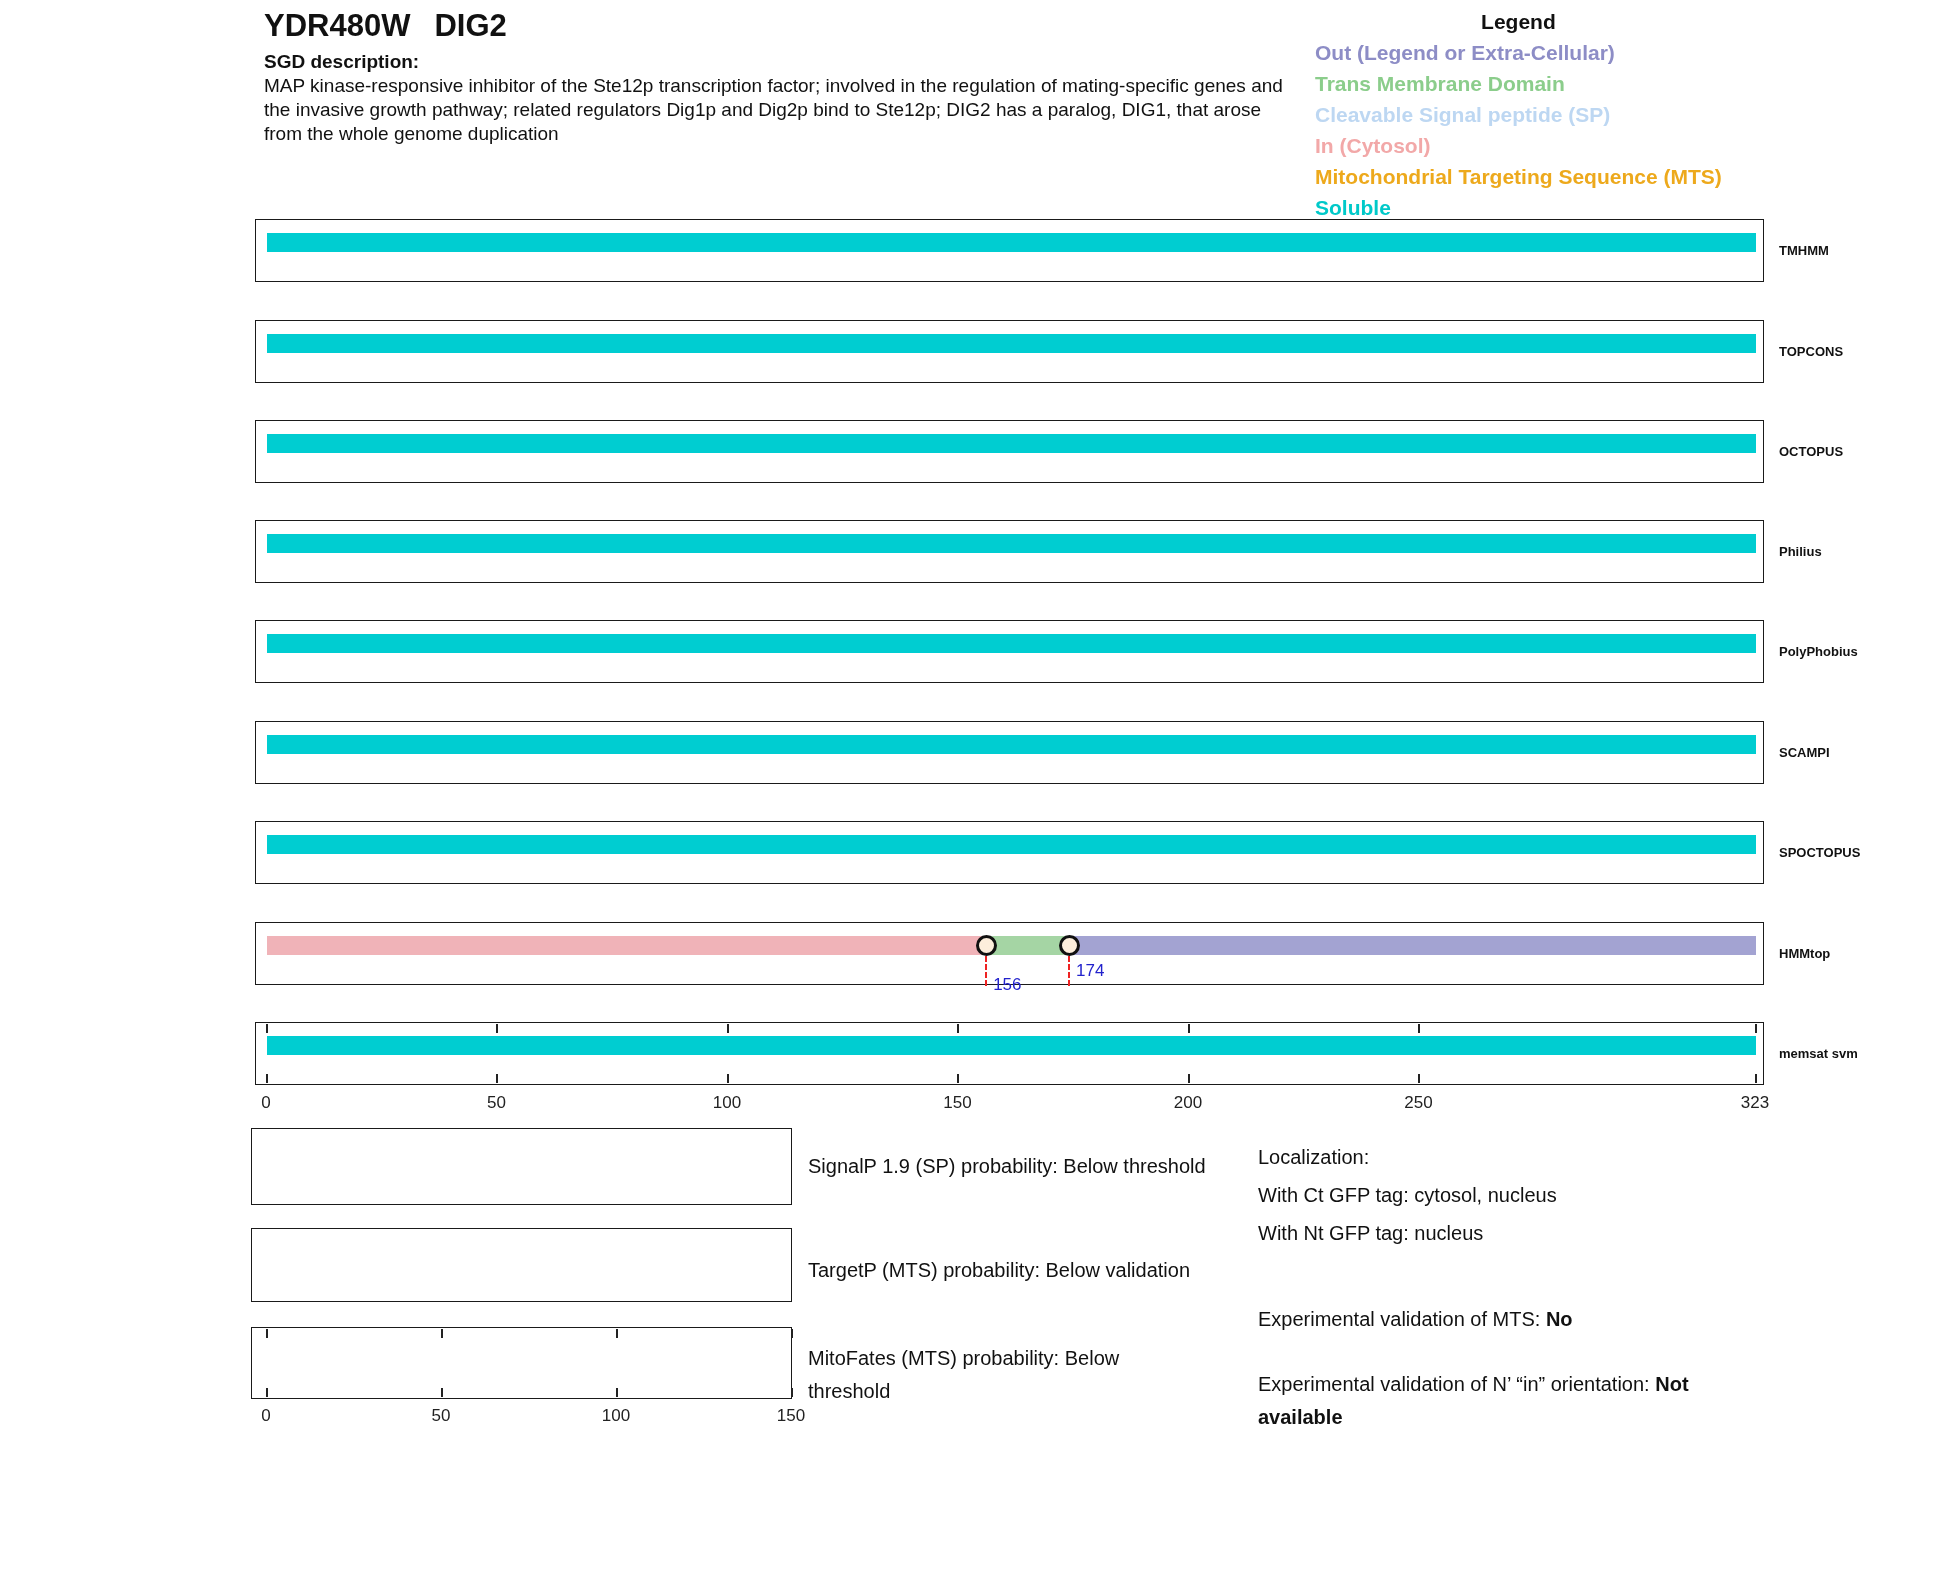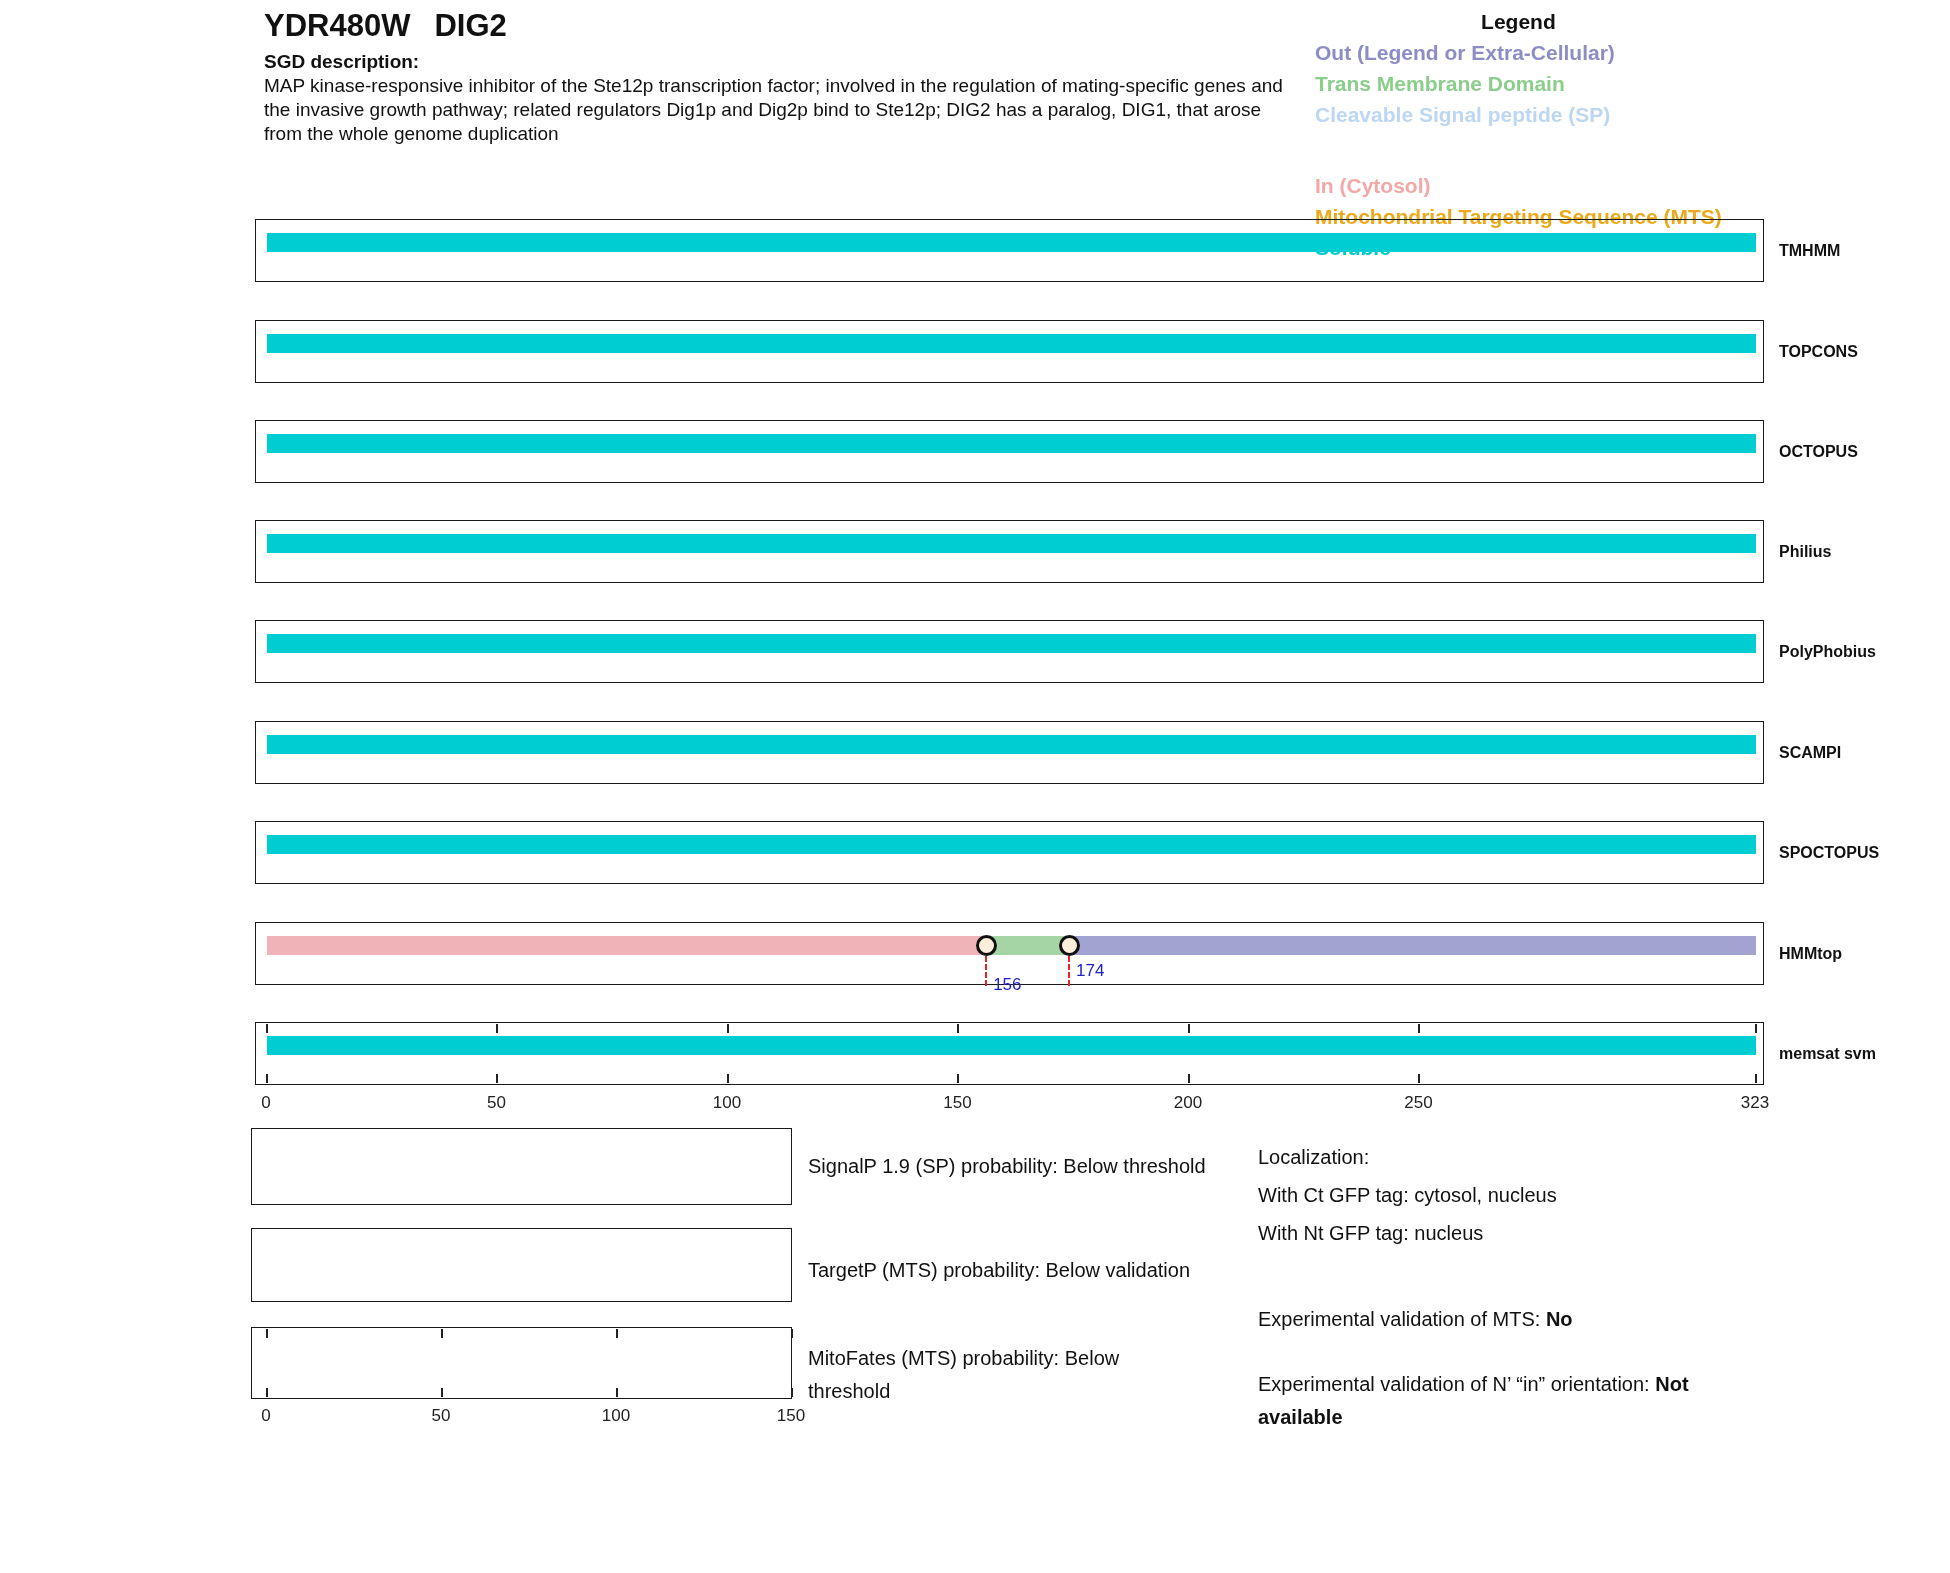--- a/index.html
+++ b/index.html
@@ -9,21 +9,21 @@
   .title{left:264px;top:8px;font-size:31px;font-weight:bold;white-space:nowrap;}
   .title .gene{margin-left:24px;}
   .sgd-h{left:264px;top:51px;font-size:19px;font-weight:bold;}
   .desc{left:264px;top:74px;width:1030px;font-size:19px;line-height:24px;}
   .legend{left:1315px;top:6px;font-size:21px;font-weight:bold;line-height:31px;}
   .legend-title{color:#111;text-align:center;}
   .track{left:255px;width:1509px;height:63px;}
   .track-box{position:absolute;left:0;top:0;width:100%;height:100%;
              border:1.5px solid #1a1a1a;box-sizing:border-box;}
   .track-label{position:absolute;left:1524px;top:0;height:63px;display:flex;align-items:center;
-               font-size:16px;font-weight:bold;white-space:nowrap;}
+               font-size:13px;font-weight:bold;white-space:nowrap;}
   .seg{position:absolute;top:13px;height:19px;}
   .tick{position:absolute;width:2px;height:9px;background:#222;}
   .marker-circle{position:absolute;width:15px;height:15px;border:3px solid #111;border-radius:50%;box-sizing:content-box;}
   .dash{position:absolute;width:0;top:33px;height:30px;border-left:2px dashed #EE2222;}
   .pos-label{position:absolute;font-size:17px;white-space:nowrap;}
   .axis-num{position:absolute;transform:translateX(-50%);font-size:17px;color:#222;white-space:nowrap;}
   .mini-box{border:1.5px solid #1a1a1a;box-sizing:border-box;background:#fff;}
   .mini-label{font-size:20px;line-height:33px;}
   .nowrap{white-space:nowrap;}
   .loc{font-size:20px;white-space:nowrap;}
@@ -40,21 +40,21 @@
     <span>YDR480W</span><span class="gene">DIG2</span>
   </div>
   <div class="abs sgd-h">SGD description:</div>
   <div class="abs desc">MAP kinase-responsive inhibitor of the Ste12p transcription factor; involved in the regulation of mating-specific genes and the invasive growth pathway; related regulators Dig1p and Dig2p bind to Ste12p; DIG2 has a paralog, DIG1, that arose from the whole genome duplication</div>
 
   <div class="abs legend">
     <div class="legend-title">Legend</div>
     <div class="legend-entry" style="color: rgb(141, 141, 198);">Out (Legend or Extra-Cellular)</div>
     <div class="legend-entry" style="color: rgb(139, 205, 139);">Trans Membrane Domain</div>
     <div class="legend-entry" style="color: rgb(189, 215, 242);">Cleavable Signal peptide (SP)</div>
-    <div class="legend-entry" style="color: rgb(242, 168, 168); margin-top: 40px;">In (Cytosol)</div>
+    <div class="legend-entry" style="color: rgb(242, 168, 168);">In (Cytosol)</div>
     <div class="legend-entry" style="color: rgb(237, 169, 28);">Mitochondrial Targeting Sequence (MTS)</div>
     <div class="legend-entry" style="color: rgb(0, 201, 201);">Soluble</div>
   </div>
 
   <div class="abs track" style="top:219px">
     <div class="track-box">
         <div class="seg" style="left: 11px; width: 1489px; background: rgb(0, 205, 209);"></div>
       </div>
     <div class="track-label">TMHMM</div>
   </div>

